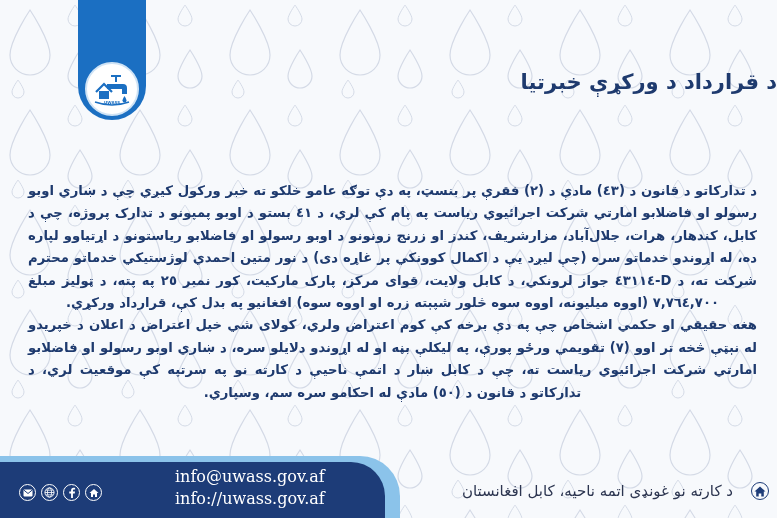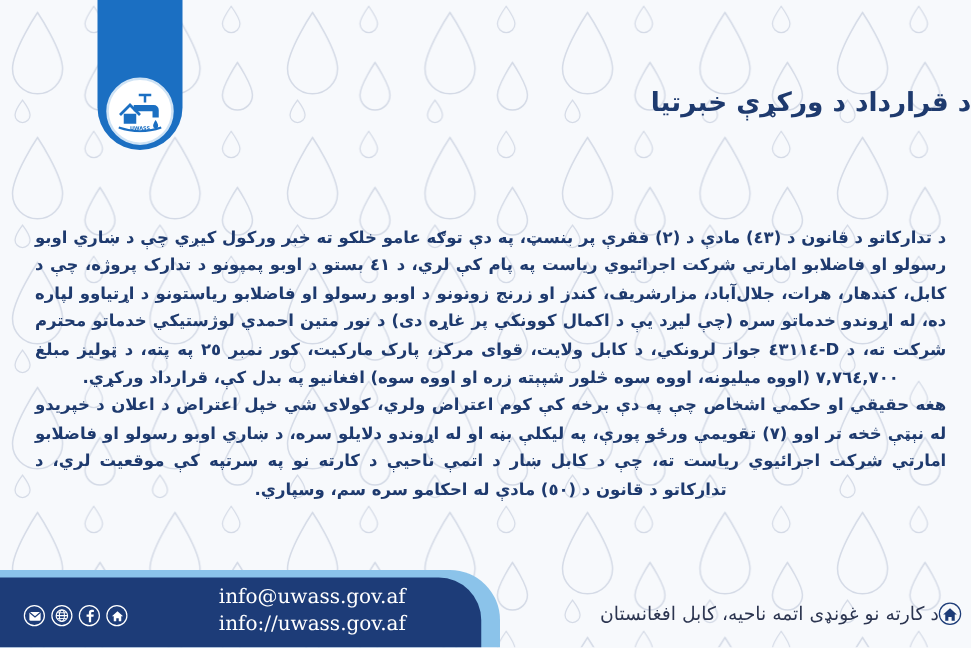--- a/index.html
+++ b/index.html
@@ -97,21 +97,21 @@
     font-family: "DejaVu Serif", serif;
     color: #ffffff;
     font-size: 16px;
     line-height: 22px;
     margin-left: 46px;
   }
   .address {
     position: absolute;
     right: 8px; top: 482px;
     direction: rtl;
-    display: flex; align-items: center; gap: 0;
+    display: flex; align-items: center; gap: 18px;
     z-index: 3;
     font-size: 15px;
     color: #2c3550;
   }
   .addr-icon {
     width: 18px; height: 18px;
     border-radius: 50%;
     border: 1.2px solid #1d3c78;
     display: flex; align-items: center; justify-content: center;
   }

